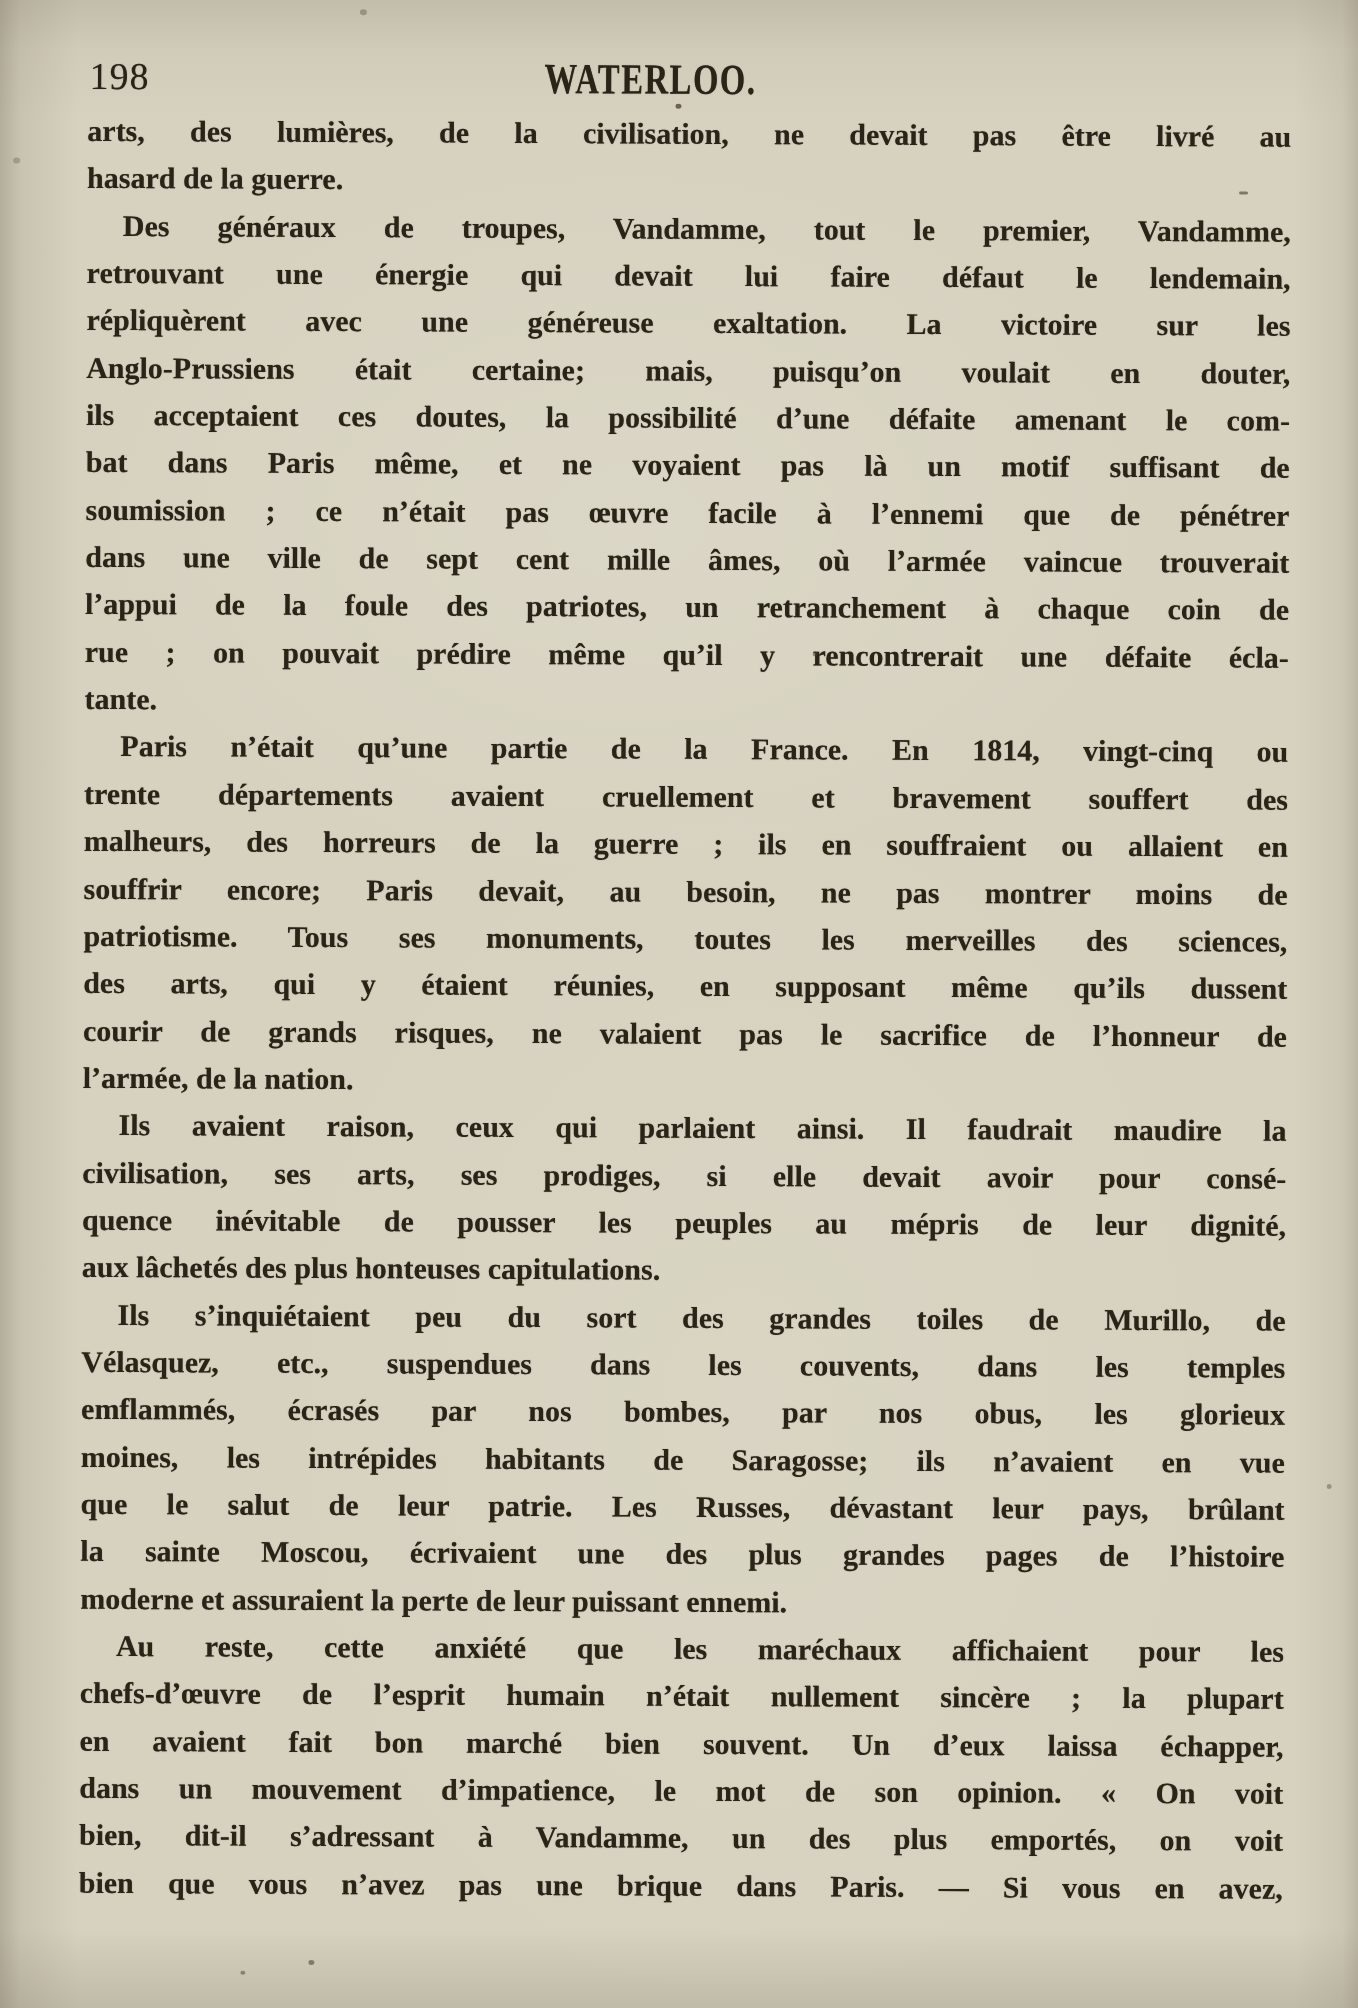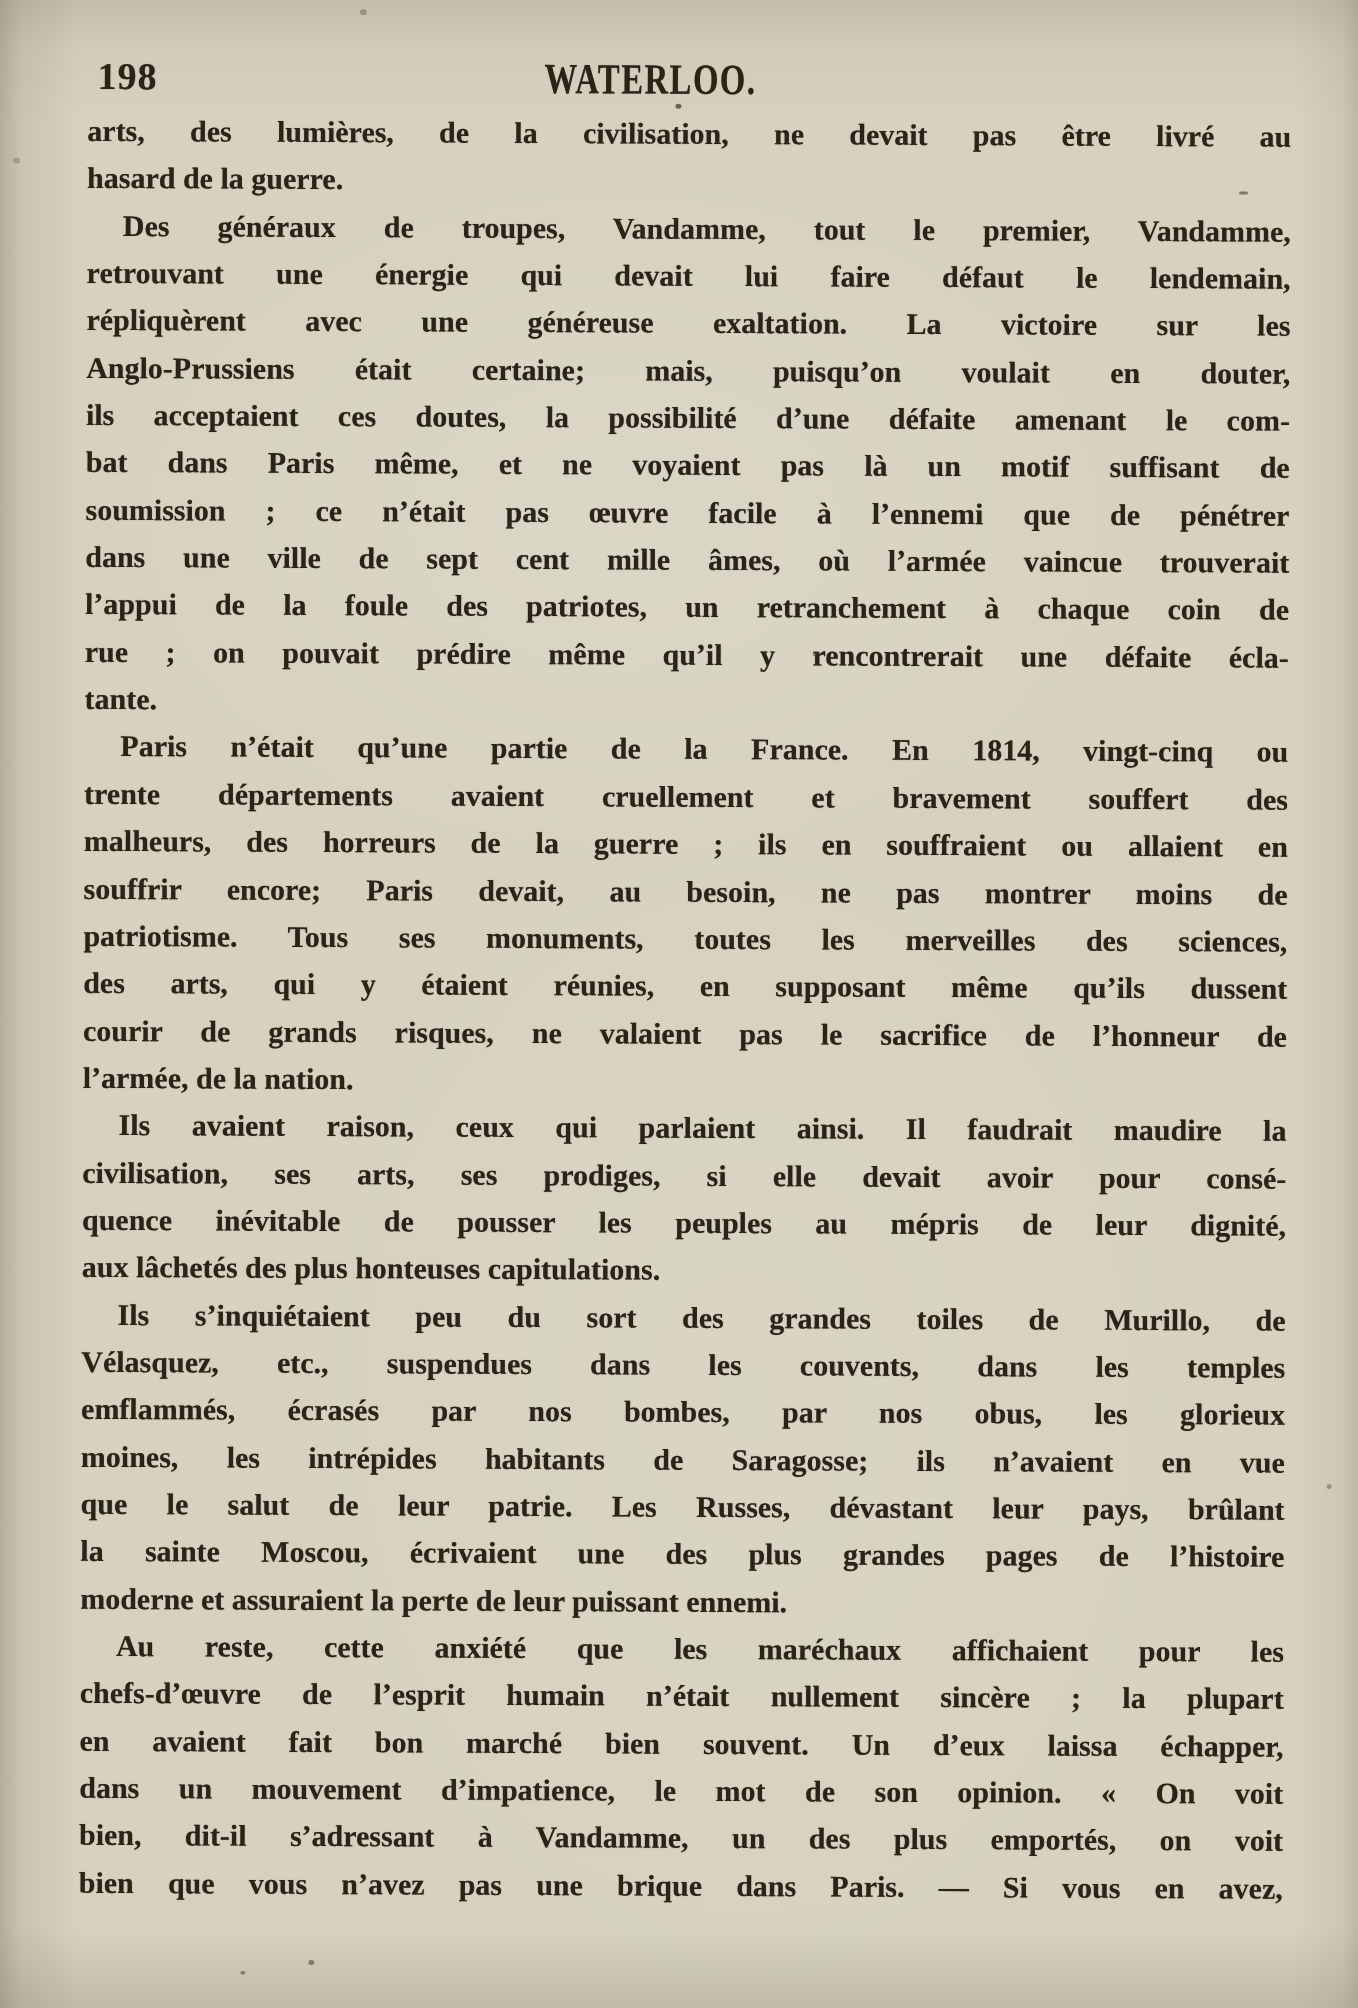--- a/index.html
+++ b/index.html
@@ -13,22 +13,22 @@
       linear-gradient(90deg,  rgba(110,102,84,0.34) 0px, rgba(110,102,84,0.14) 20px, rgba(110,102,84,0) 78px),
       linear-gradient(270deg, rgba(110,102,84,0.26) 0px, rgba(110,102,84,0.10) 16px, rgba(110,102,84,0) 64px),
       linear-gradient(180deg, rgba(110,102,84,0.20) 0px, rgba(110,102,84,0.06) 50px, rgba(110,102,84,0) 120px),
       linear-gradient(0deg,   rgba(110,102,84,0.22) 0px, rgba(110,102,84,0) 80px),
       #d7d2c0;
     font-family:"Liberation Serif","DejaVu Serif",serif;
     color:#2a2318;
   }
   .content { position:absolute; inset:0; transform:rotate(0.28deg); transform-origin:110px 0; }
   .page-number {
-    position:absolute; left:98px; top:54px;
-    font-size:38px; font-weight:bold; letter-spacing:1px;
+    position:absolute; left:90px; top:54px;
+    font-size:38px; font-weight:normal; letter-spacing:1px;
     text-shadow:0 0 1px rgba(42,35,24,0.55);
   }
   .page-title {
     position:absolute; left:651px; top:52px;
     transform:translateX(-50%) scaleX(0.76);
     font-size:43px; font-weight:bold; letter-spacing:2px; white-space:nowrap;
     text-shadow:0 0 1px rgba(42,35,24,0.55);
   }
   .page-body {
     position:absolute; left:88px; top:107px; width:1204px;

